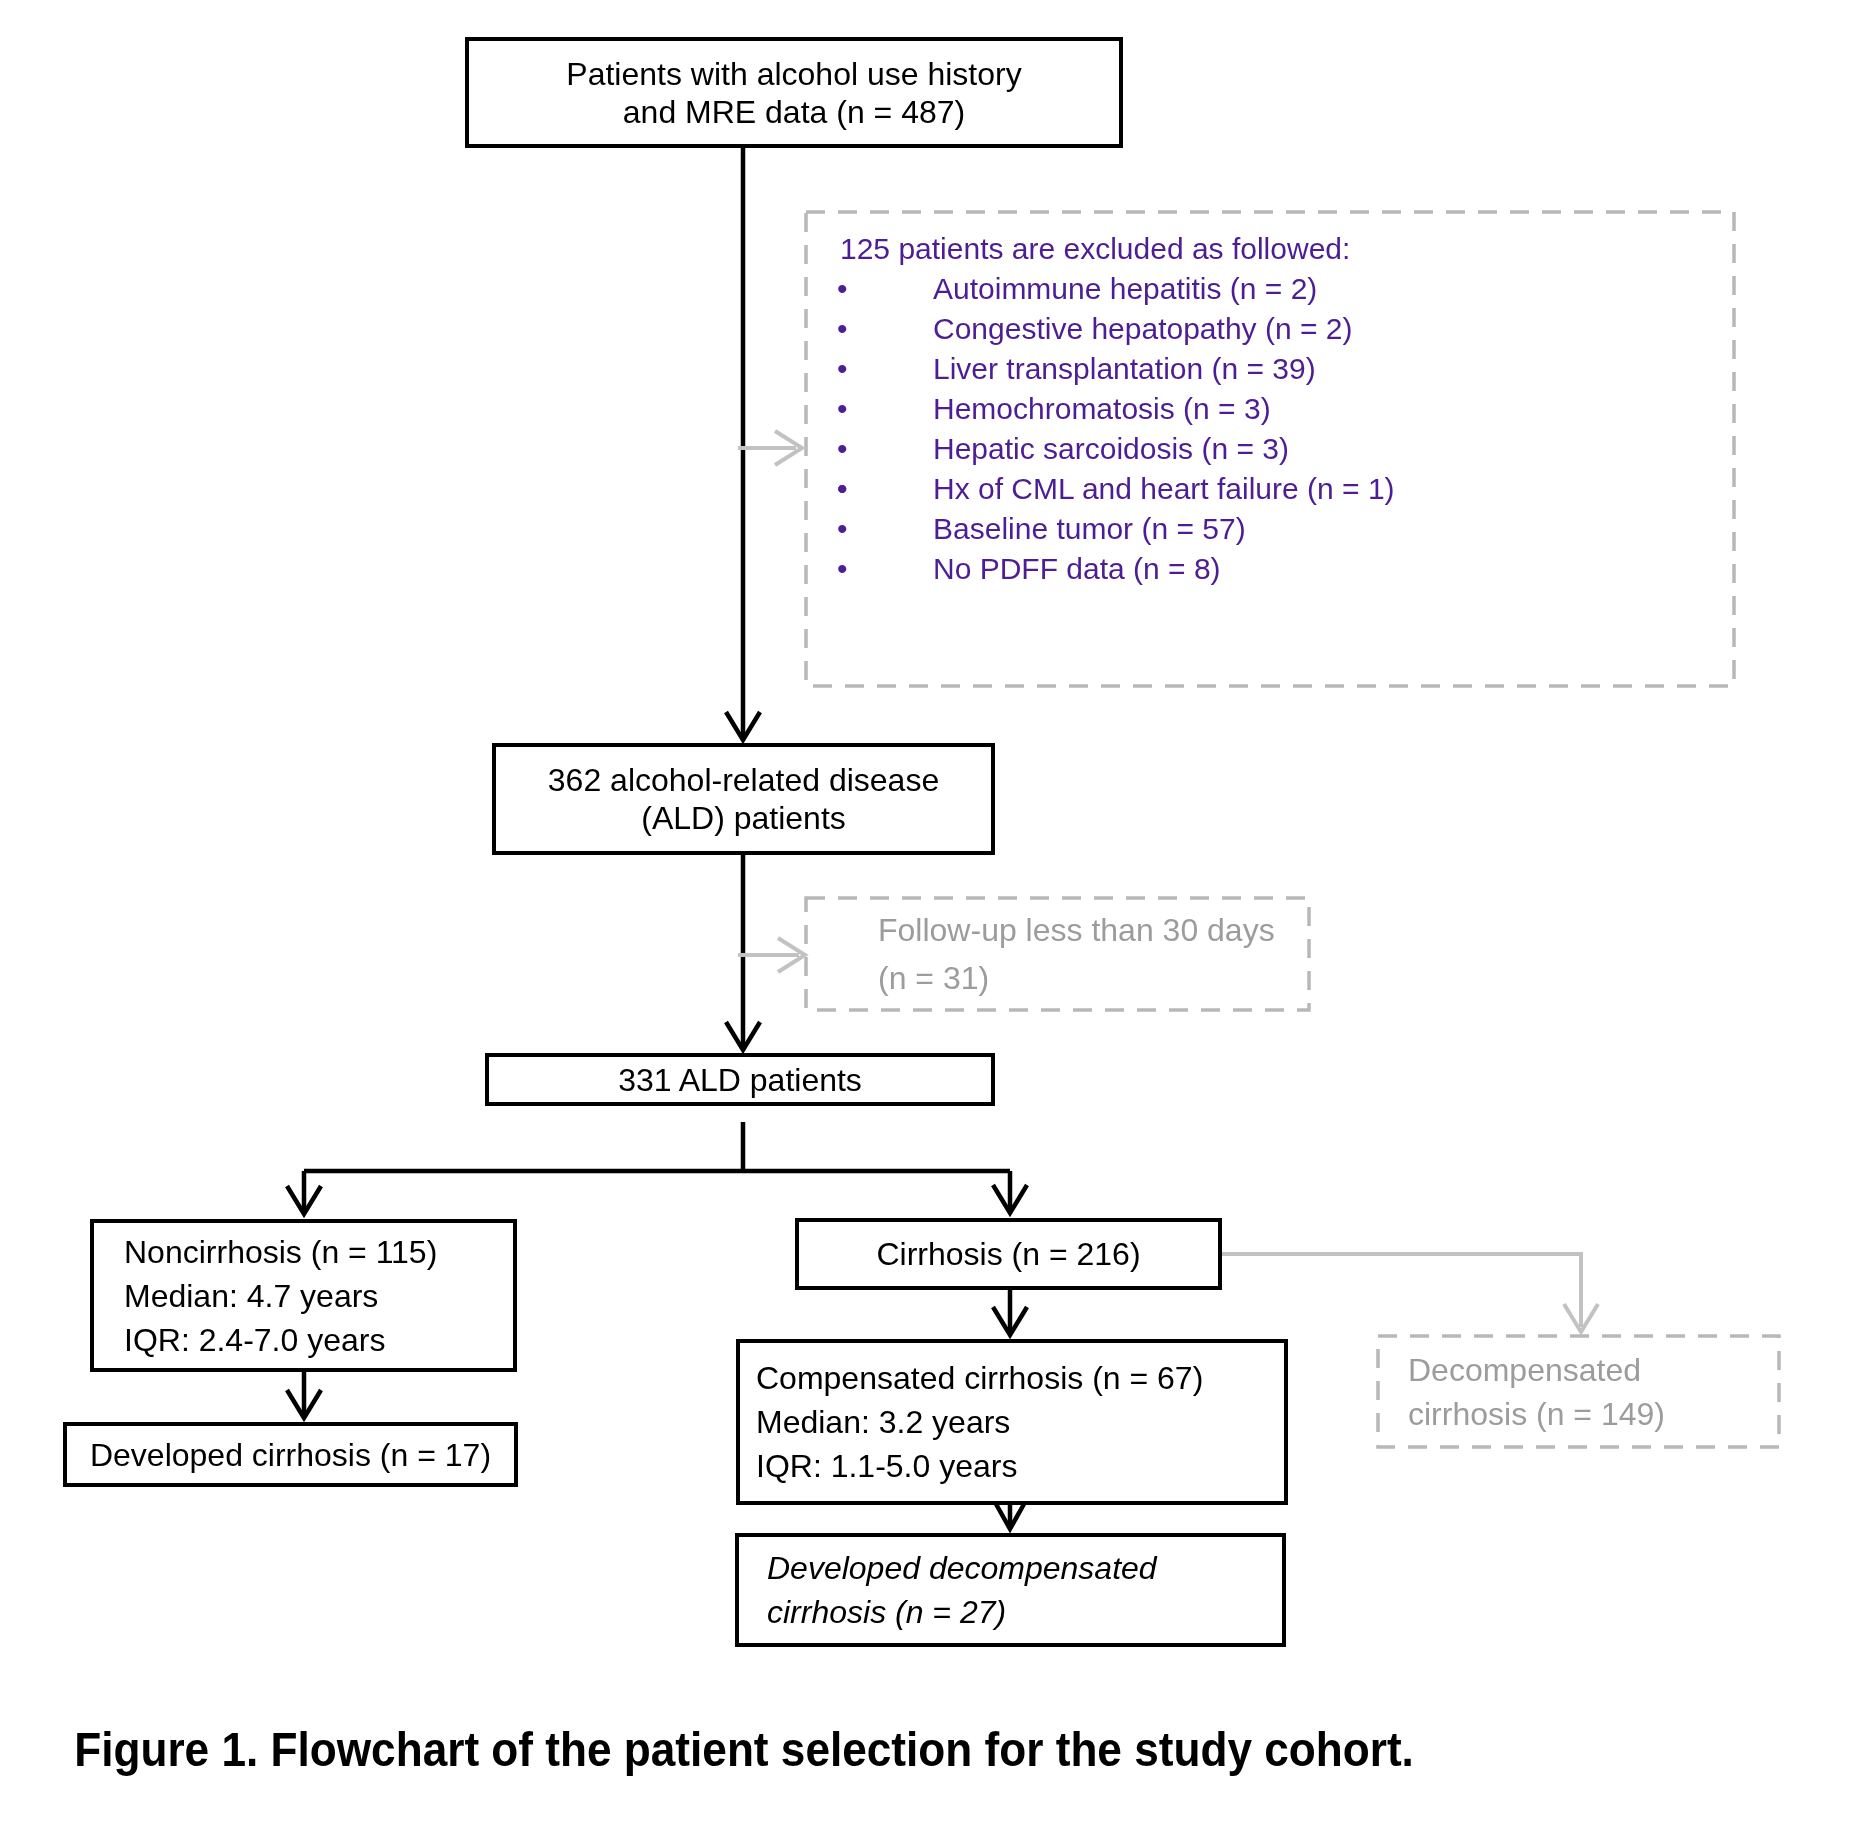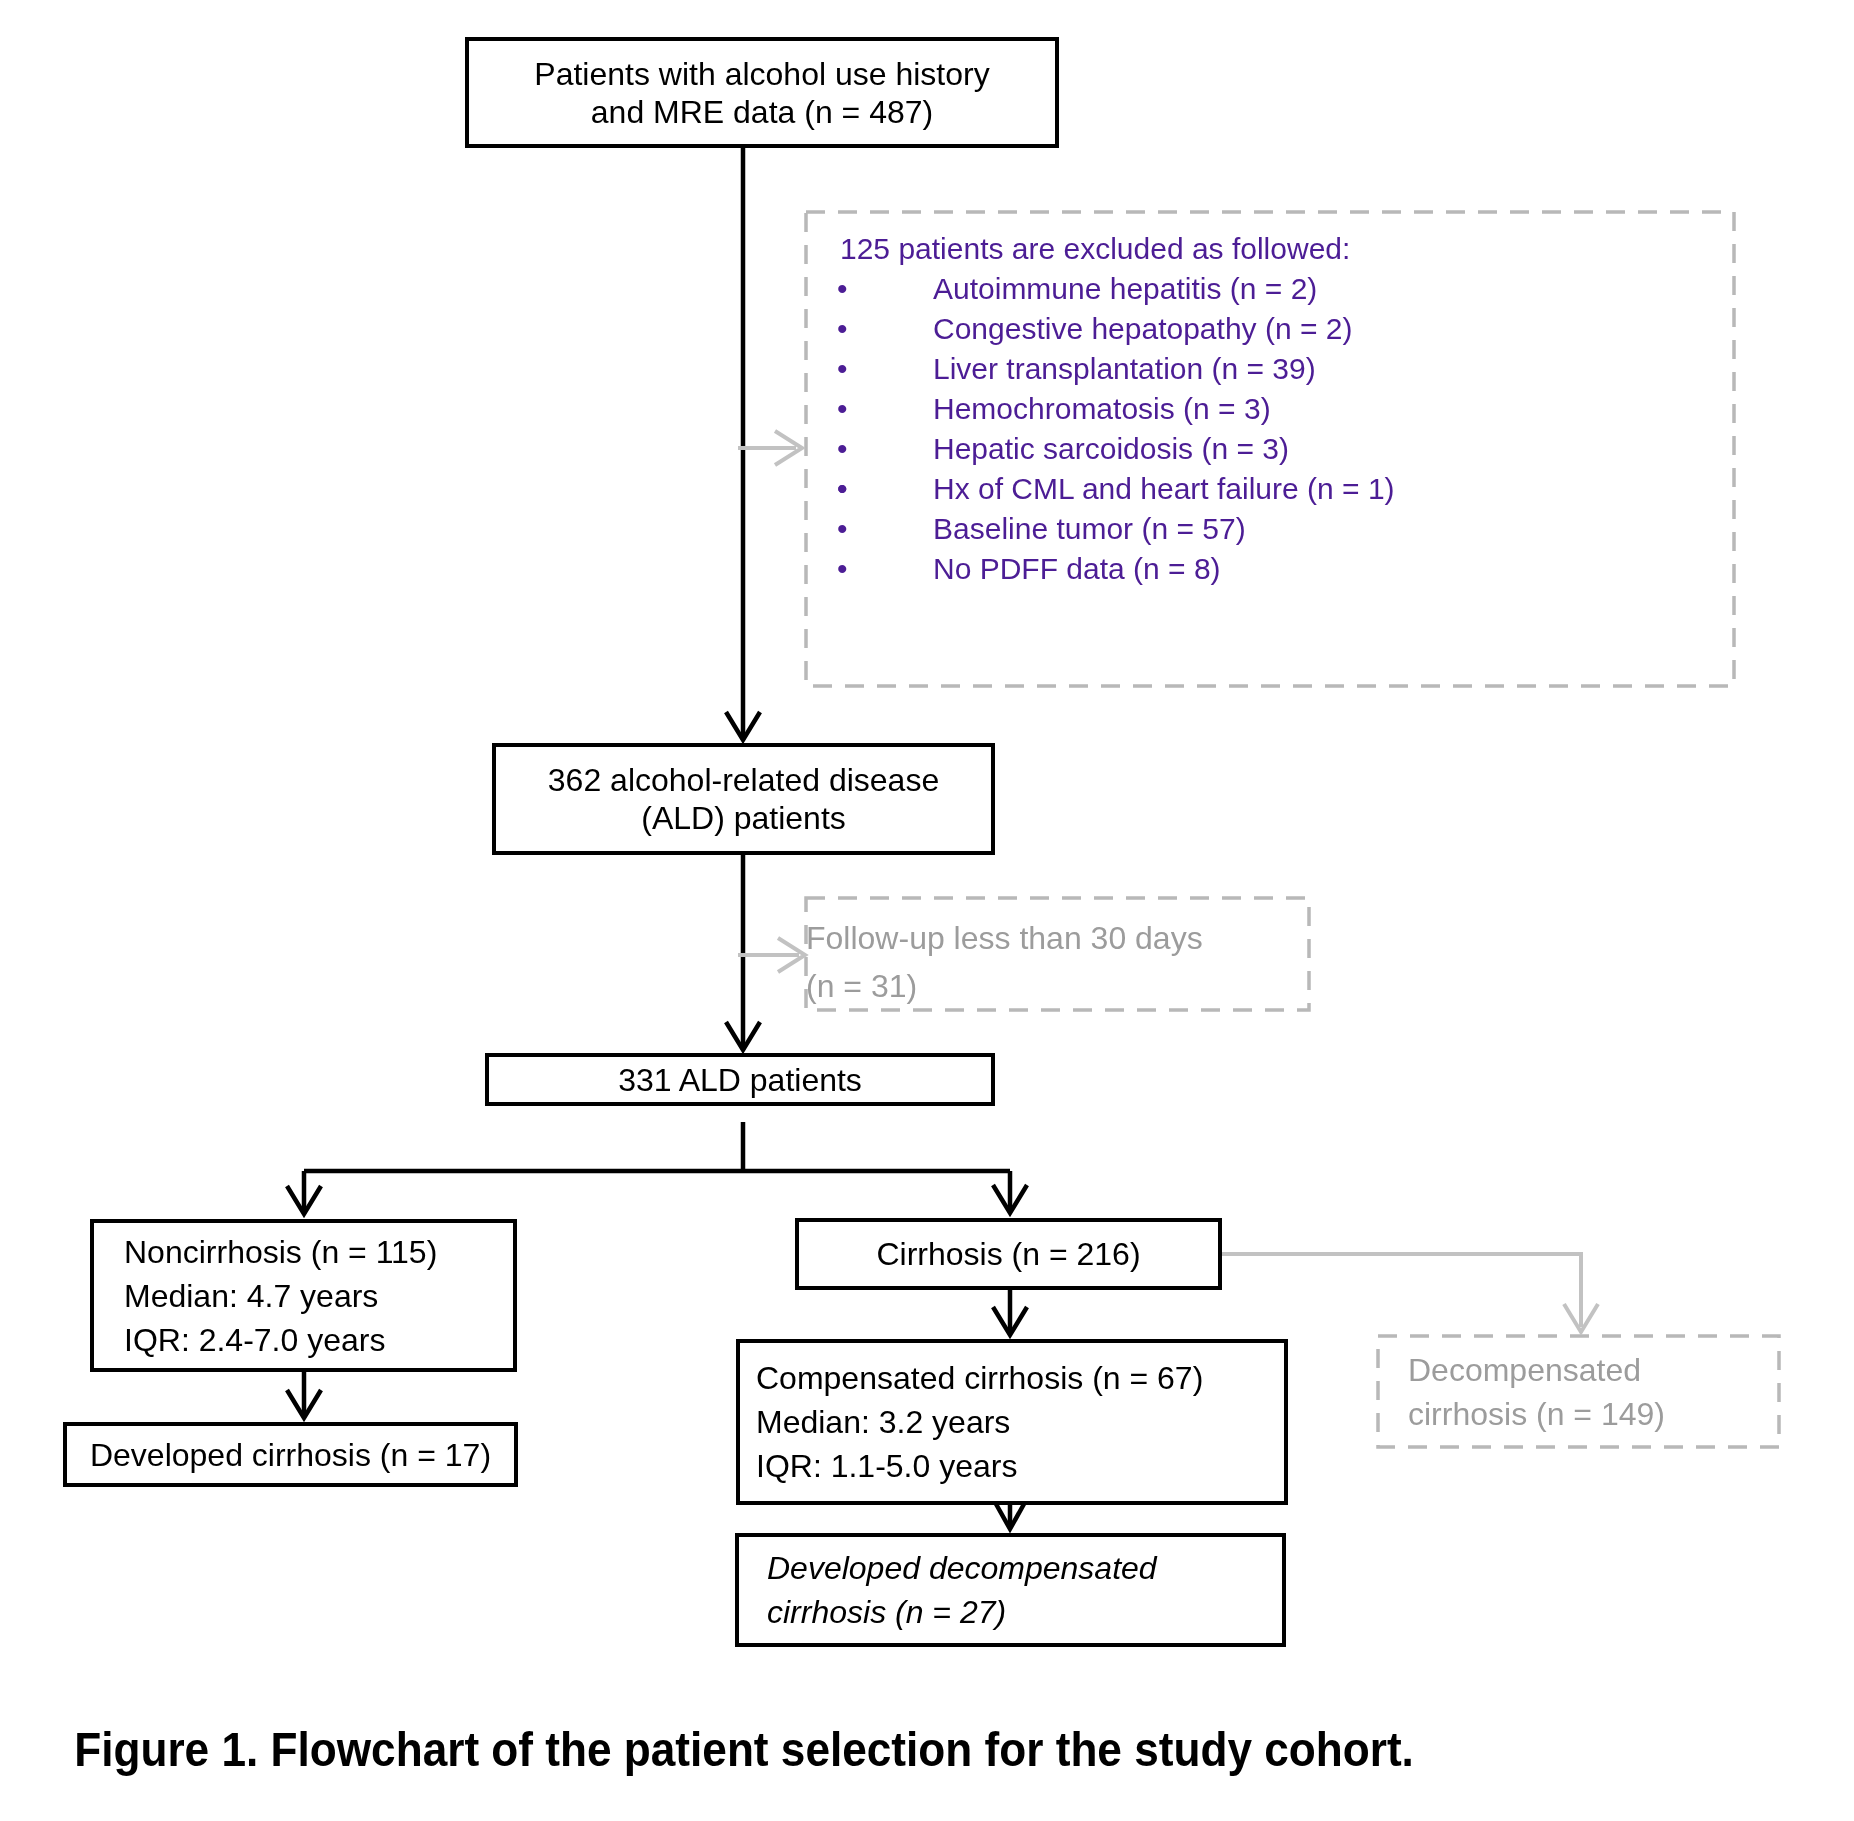--- a/index.html
+++ b/index.html
@@ -15,30 +15,30 @@
   .node{
     position:absolute;box-sizing:border-box;z-index:2;
     display:flex;flex-direction:column;justify-content:center;
     font-size:32px;line-height:38px;
   }
   .solid{border:4px solid #000;background:#ffffff;}
   .center{align-items:center;text-align:center;}
   .left{align-items:flex-start;text-align:left;}
   .muted{color:#9c9c9c;}
   
-  #n-patients{left:465px;top:37px;width:594px;height:111px;}
+  #n-patients{left:465px;top:37px;width:658px;height:111px;}
   #n-ald362{left:492px;top:743px;width:503px;height:112px;}
   #n-ald331{left:485px;top:1053px;width:510px;height:53px;}
   #n-noncirrhosis{left:90px;top:1219px;width:427px;height:153px;padding-left:30px;line-height:44px;}
   #n-devcirrhosis{left:63px;top:1422px;width:455px;height:65px;}
   #n-cirrhosis{left:795px;top:1218px;width:427px;height:72px;}
   #n-compensated{left:736px;top:1339px;width:552px;height:166px;padding-left:16px;line-height:44px;}
   #n-devdecomp{left:735px;top:1533px;width:551px;height:114px;padding-left:28px;line-height:44px;font-style:italic;}
   #n-decompensated{left:1378px;top:1336px;width:401px;height:111px;padding-left:30px;line-height:44px;}
-  #n-followup{left:776px;top:898px;width:503px;height:112px;padding-left:30px;line-height:48px;justify-content:flex-end;}
+  #n-followup{left:848px;top:898px;width:503px;height:112px;padding-left:30px;line-height:48px;}
   
   #n-exclusion{
     position:absolute;left:806px;top:212px;width:928px;height:474px;z-index:2;
     box-sizing:border-box;padding-top:17px;
     font-size:30px;line-height:40px;color:#4c1d95;
   }
   #n-exclusion .hdr{margin-left:34px;}
   #n-exclusion ul{margin:0;padding:0;list-style:none;}
   #n-exclusion li{position:relative;padding-left:127px;padding-right:20px;}
   #n-exclusion .blt{position:absolute;left:31px;top:0;}

